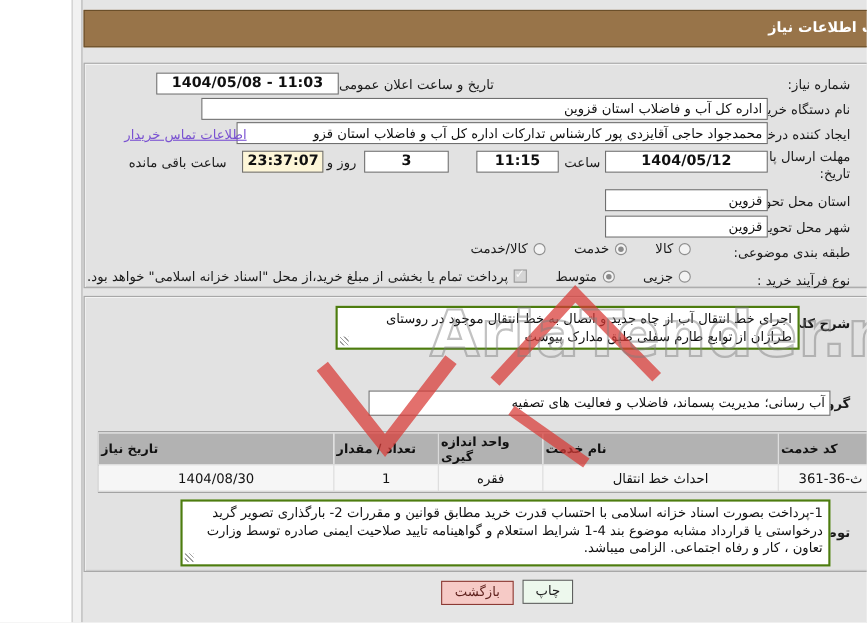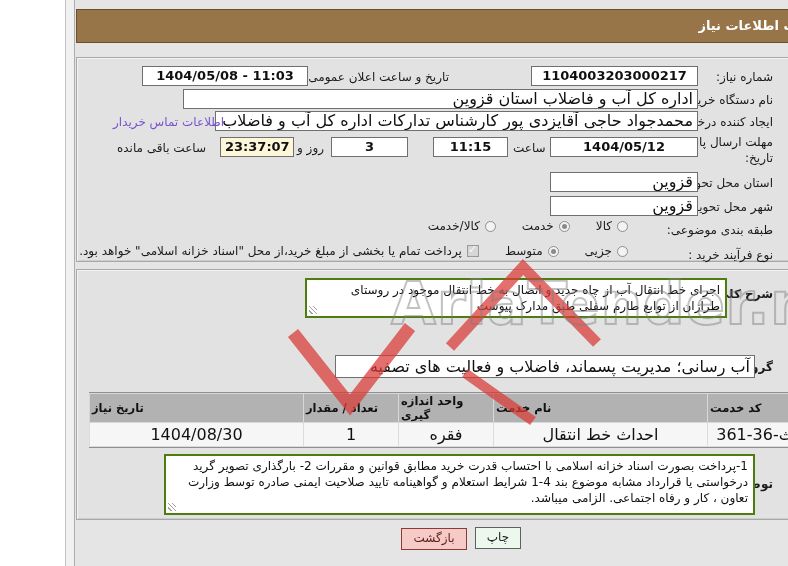--- a/index.html
+++ b/index.html
@@ -6,60 +6,59 @@
   body{font-family:"DejaVu Sans","Liberation Sans",sans-serif;}
   .page{position:relative;width:723px;height:566px;background:#e5e5e5;overflow:hidden;direction:rtl;}
   .scrollbar{position:absolute;left:0;top:0;width:10px;height:566px;background:#f1f1f1;border-left:1px solid #c2c2c2;box-sizing:border-box;border-right:1px solid #adadad;}
   .titlebar{position:absolute;left:11px;top:9px;width:768px;height:34px;background:#987449;border:1px solid #6b4f2a;box-sizing:border-box;color:#fff;font-size:13px;font-weight:700;line-height:31px;padding:0 14px;}
   .panel{position:absolute;left:11px;width:773px;background:#e2e2e2;border:1px solid #a8a8a8;box-sizing:border-box;box-shadow:inset 1px 1px 0 #f3f3f3, inset -1px -1px 0 #cdcdcd;}
   .panel1{top:57px;height:205px;}
   .panel2{top:269px;height:251px;}
   .rlbl{position:absolute;right:15px;font-size:12px;color:#1b1b1b;white-space:nowrap;}
   .lbl{position:absolute;font-size:12px;color:#1b1b1b;white-space:nowrap;}
   .b{font-weight:700;}
-  .box{position:absolute;height:20px;background:#fff;border:1px solid #6f6f6f;box-sizing:border-box;font-size:16px;line-height:18px;padding:0 4px;color:#101010;overflow:hidden;white-space:nowrap;}
+  .box{position:absolute;height:20px;background:#fff;border:1px solid #6f6f6f;box-sizing:border-box;font-size:12px;line-height:18px;padding:0 4px;color:#101010;overflow:hidden;white-space:nowrap;}
   .center{text-align:center;}
   .num{font-weight:700;font-size:13px;}
   .ltr{direction:ltr;}
   .yellow{background:#fdf6d8;}
-  .link{position:absolute;font-size:12px;color:#7a52d1;white-space:nowrap;cursor:pointer;}
+  .link{position:absolute;font-size:12px;color:#7a52d1;white-space:nowrap;cursor:pointer;text-decoration:underline;}
   .radio-row{position:absolute;display:flex;align-items:center;gap:26px;font-size:12px;color:#1b1b1b;}
   .opt{display:flex;align-items:center;gap:5px;white-space:nowrap;}
   .radio{width:11px;height:11px;border-radius:50%;border:1px solid #8e8e8e;background:#f3f3f3;box-sizing:border-box;display:inline-block;}
   .radio.sel::after{content:'';display:block;width:5px;height:5px;margin:2px;border-radius:50%;background:#8a8a8a;}
   .chk{position:relative;width:12px;height:12px;border:1px solid #9b9b9b;background:#d6d6d6;box-sizing:border-box;display:inline-block;flex:0 0 auto;}
   .chk::after{content:'✓';position:absolute;top:-3px;left:0px;font-size:11px;font-weight:700;color:#fbfbfb;}
   .tarea{position:absolute;background:#fff;border:2px solid #4d7c0f;box-sizing:border-box;font-size:12px;line-height:16px;padding:2px 5px;color:#101010;overflow:hidden;}
   .tarea.thick{border-width:2px;}
   .grip{position:absolute;left:2px;bottom:2px;width:8px;height:8px;background:repeating-linear-gradient(45deg,transparent 0 2px,#8a8a8a 2px 3px);opacity:.8;}
   .tablewrap{position:absolute;left:24px;top:392px;width:752px;border:1px solid #8f8f8f;background:#f6f6f6;}
   table{border-collapse:collapse;width:100%;table-layout:fixed;}
   th{height:25px;background:#b2b2b2;border:1px solid #d8d8d8;font-size:11.5px;font-weight:700;color:#111;text-align:left;padding:0 2px;overflow:hidden;}
-  td{height:23px;background:#f6f6f6;border:1px solid #dcdcdc;font-size:16px;color:#111;text-align:center;padding:0 2px;white-space:nowrap;overflow:hidden;}
+  td{height:23px;background:#f6f6f6;border:1px solid #dcdcdc;font-size:12px;color:#111;text-align:center;padding:0 2px;white-space:nowrap;overflow:hidden;}
   .btn{position:absolute;height:22px;box-sizing:border-box;font-size:12px;text-align:center;line-height:19px;cursor:pointer;}
   .btn-back{left:336px;top:528px;width:66px;background:#f6cac6;border:1px solid #8b3a34;color:#5d1f1b;}
   .btn-print{left:410px;top:527px;width:46px;background:#edf8ed;border:1px solid #5f5f5f;color:#222;}
   .wm{position:absolute;left:0;top:0;width:788px;height:566px;pointer-events:none;z-index:30;}
   .wm-text{position:absolute;left:326px;top:270px;font-size:58px;font-weight:700;letter-spacing:1px;direction:ltr;color:transparent;-webkit-text-stroke:2px rgba(125,125,125,.85);opacity:.55;white-space:nowrap;}
   .wm-logo{position:absolute;left:210px;top:255px;opacity:.72;}
 </style>
 </head>
 <body>
 
 <div class="page">
 
   <div class="scrollbar"></div>
 
   <div class="titlebar">جزئیات اطلاعات نیاز</div>
 
   <div class="panel panel1"></div>
   <div class="panel panel2"></div>
 
   <div class="rlbl" style="top:70px">شماره نیاز:</div>
-  <div class="box center num ltr" style="left:466px;top:66px;width:167px">1104003203000217</div>
   <div class="lbl" style="left:252px;top:70px;width:132px;text-align:right">تاریخ و ساعت اعلان عمومی:</div>
   <div class="box center num ltr" style="left:77px;top:66px;width:166px">1404/05/08 - 11:03</div>
 
   <div class="rlbl" style="top:93px">نام دستگاه خریدار:</div>
   <div class="box" style="left:118px;top:89px;width:515px">اداره کل آب و فاضلاب استان قزوین</div>
 
   <div class="rlbl" style="top:115px">ایجاد کننده درخواست:</div>
   <div class="box" style="left:150px;top:111px;width:483px">محمدجواد حاجی آقایزدی پور کارشناس تدارکات اداره کل آب و فاضلاب استان قزو</div>
   <div class="link" style="left:48px;top:115px">اطلاعات تماس خریدار</div>
 

